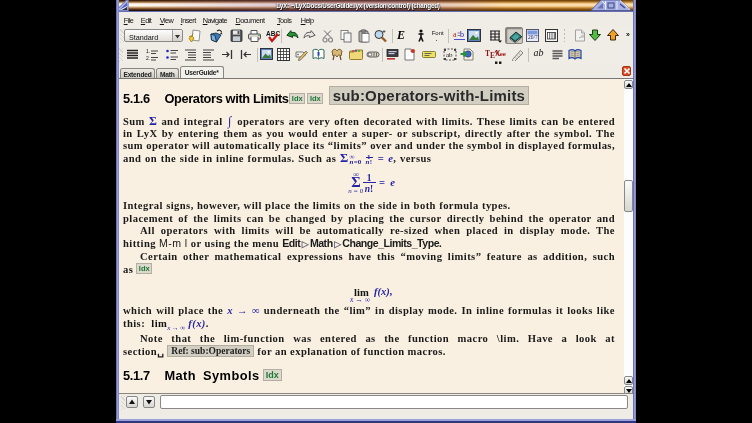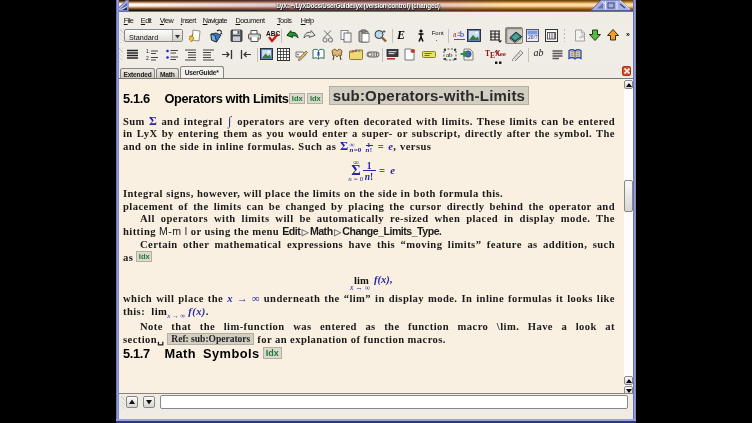--- a/index.html
+++ b/index.html
@@ -423,45 +423,46 @@
           <svg width="8" height="8" viewBox="0 0 8 8" style="margin:0">
             <path d="M1.5 1.5 L6.5 6.5 M6.5 1.5 L1.5 6.5" stroke="#fff" stroke-width="1.7"></path>
           </svg>
         </div>
   </div>
   <div id="doc">
     <div id="docpad">
       <h1 id="h1"><span style="display:inline-block;width:41.4px;">5.1.6</span>Operators with Limits <span class="idx">Idx</span> <span class="idx">Idx</span>  <span class="glabel" style="font-size:15px;letter-spacing:0.2px;padding:0 3px;">sub:Operators-with-Limits</span></h1>
       <div class="jl" id="L1">Sum <span class="m" style="font-size:12px;">Σ</span> and integral  <span class="mi2" style="font-size:12.5px;">∫</span>  operators are very often decorated with limits. These limits can be entered</div>
       <div class="jl">in LyX by entering them as you would enter a super- or subscript, directly after the symbol. The</div>
+      <div class="jl">sum operator will automatically place its “limits” over and under the symbol in displayed formulas,</div>
       <div class="ll" style="word-spacing:0.6px;">and on the side in inline formulas. Such as <span class="m" id="inm1"><span style="font-size:12.5px;">Σ</span><span style="display:inline-block;vertical-align:-2.5px;line-height:4.8px;font-size:7px;text-align:left;width:15.5px;padding-left:1px;letter-spacing:0.2px;">∞<br><i>n</i>=0</span><span style="display:inline-block;vertical-align:-2px;line-height:4.2px;font-size:7px;text-align:center;width:10px;">1<br><span style="border-top:0.8px solid #2525a5;"><i>n</i>!</span></span> = <i>e</i></span>, versus</div>
       <div id="F1" style="height:34.2px;position:relative;">
         <div class="m" style="position:absolute;left:215px;top:6.5px;width:36px;text-align:center;font-size:8px;line-height:5px;">∞</div>
         <div class="m" style="position:absolute;left:215px;top:9.5px;width:36px;text-align:center;font-size:14.5px;line-height:14px;font-weight:bold;">Σ</div>
         <div class="m" style="position:absolute;left:214px;top:23px;width:38px;text-align:center;font-size:7px;line-height:6px;letter-spacing:0.3px;"><i>n</i> = 0</div>
         <div class="m" style="position:absolute;left:239.5px;top:8.5px;width:13px;text-align:center;font-size:9.5px;line-height:8px;font-weight:bold;">1</div>
         <div class="m" style="position:absolute;left:239.5px;top:17.2px;width:13px;border-top:1px solid #2525a5;text-align:center;font-size:9.5px;line-height:8px;font-weight:bold;padding-top:1.3px;"><i>n</i>!</div>
         <div class="m" style="position:absolute;left:256px;top:11.5px;font-size:10.6px;font-weight:bold;">=&nbsp; <i>e</i></div>
       </div>
-      <div class="ll" id="L5" style="word-spacing:0.25px;">Integral signs, however, will place the limits on the side in both formula this.</div>
+      <div class="ll" id="L5" style="word-spacing:0.25px;">Integral signs, however, will place the limits on the side in both formula types.</div>
       <div class="jl">placement of the limits can be changed by placing the cursor directly behind the operator and</div>
       <div class="jl" style="text-indent:17px;">All operators with limits will be automatically re-sized when placed in display mode. The</div>
       <div class="ll">hitting <span class="sf">M-m l</span> or using the menu <span class="sfb" style="letter-spacing:-0.5px;margin-top:8px;">Edit <span style="color:#667;font-size:9px;">▷</span> Math <span style="color:#667;font-size:9px;">▷</span> Change_Limits_Type</span>.</div>
       <div class="jl" style="text-indent:17px;">Certain other mathematical expressions have this “moving limits” feature as addition, such</div>
       <div class="ll">as <span class="idx">Idx</span></div>
       <div id="F2" style="height:29px;position:relative;">
         <div style="position:absolute;left:231px;top:11.5px;font-size:10.6px;line-height:9px;font-weight:bold;color:#111;">lim</div>
         <div class="m" style="position:absolute;left:227px;top:21px;font-size:7.5px;line-height:5px;letter-spacing:0.2px;"><i>x</i> → ∞</div>
         <div class="mi2" style="position:absolute;left:251px;top:10.5px;font-size:10.6px;line-height:10px;font-weight:bold;"><i>f</i>(<i>x</i>),</div>
       </div>
       <div class="jl">which will place the <span class="mi2">x&nbsp;→&nbsp;∞</span> underneath the “lim” in display mode. In inline formulas it looks like</div>
       <div class="ll">this: &nbsp;<span id="inm2" style="font-weight:bold;color:#111;">lim<span class="m" style="font-size:7px;font-weight:normal;position:relative;top:2.5px;display:inline;letter-spacing:0;"><i>x</i> → ∞</span><span class="mi2">&nbsp;<i>f</i>(<i>x</i>)</span></span>.</div>
       <div class="jl" style="text-indent:17px;">Note that the lim-function was entered as the function macro <b>\lim</b>. Have a look at</div>
       <div class="ll" id="L14">section␣ <span class="glabel" style="color:#222;font:bold 9.5px 'Liberation Serif',serif;letter-spacing:0;padding:0 3px;vertical-align:1px;">Ref: sub:Operators</span> for an explanation of function macros.</div>
-      <h1 id="h2" style="margin-top:0;"><span style="display:inline-block;width:41.4px;">5.1.7</span><span style="letter-spacing:0.45px;word-spacing:3px;">Math Symbols</span> <span class="idx" style="font-size:9px;padding:0 2px;">Idx</span></h1>
+      <h1 id="h2" style="margin-top:10px;"><span style="display:inline-block;width:41.4px;">5.1.7</span><span style="letter-spacing:0.45px;word-spacing:3px;">Math Symbols</span> <span class="idx" style="font-size:9px;padding:0 2px;">Idx</span></h1>
     </div>
   </div>
   <div id="scrollcol">
     <div class="sbtn" style="top:1px">
           <div class="tri-up"></div>
         </div>
     <div id="thumb"></div>
     <div class="sbtn" style="top:297px">
           <div class="tri-up"></div>
         </div>

